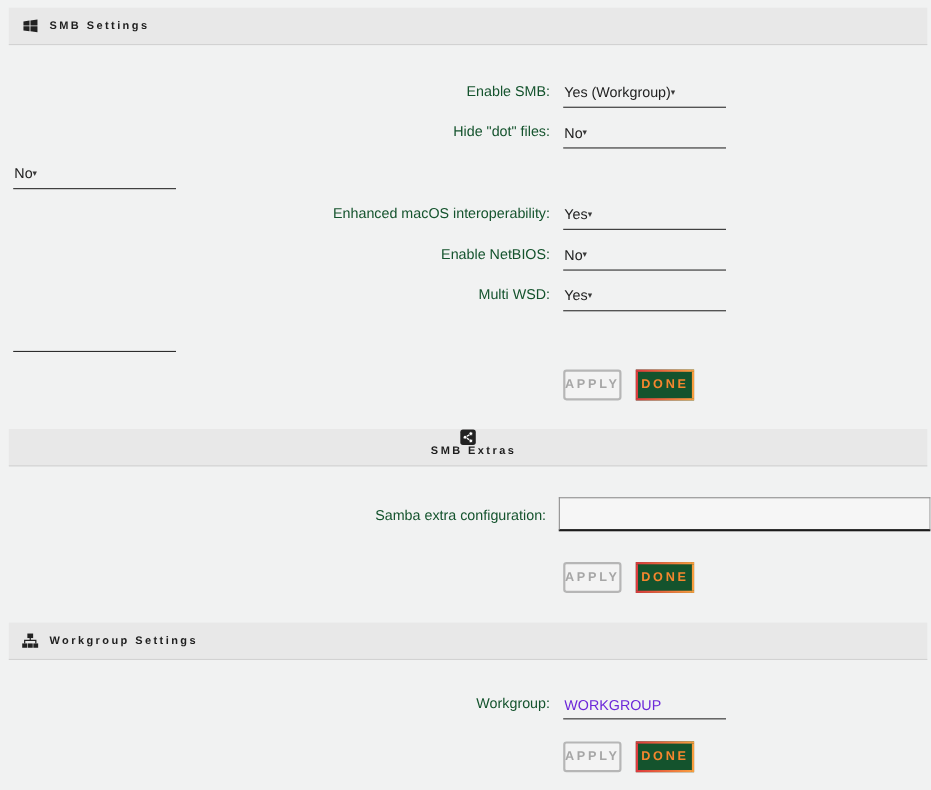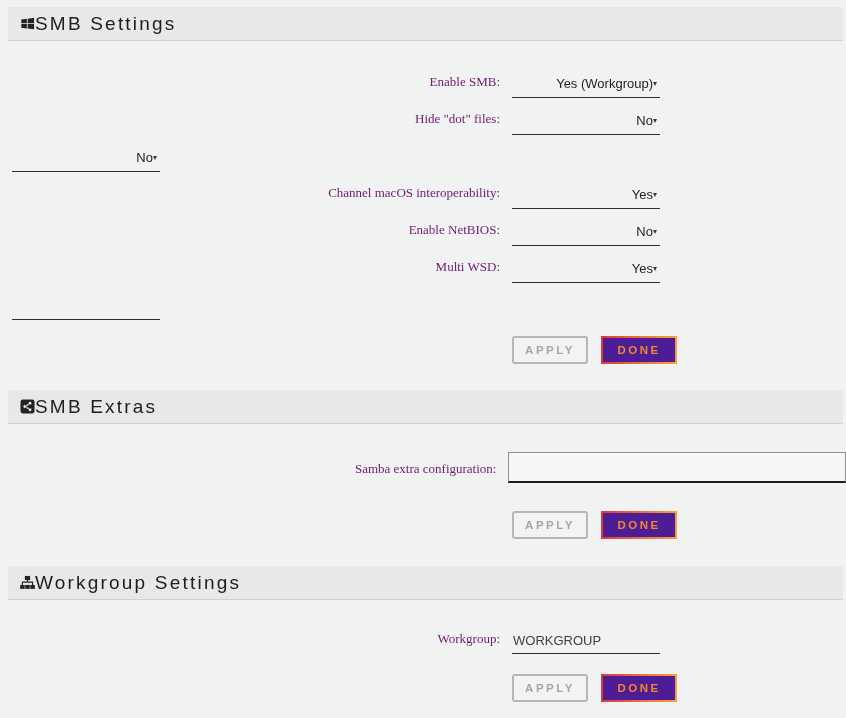--- a/index.html
+++ b/index.html
@@ -12,76 +12,75 @@
   }
   .section-header {
     display: flex; align-items: center;
     height: 34px;
     margin: 0 3px 0 8px;
     background: #e8e8e8;
     border-bottom: 1px solid #d2d2d2;
     padding: 0 12px;
   }
   .sec1 .section-header { margin-top: 7px; }
-  .sec2 .section-header { margin-top: 26px; }
+  .sec2 .section-header { margin-top: 26px; flex-direction: column; }
   .sec3 .section-header { margin-top: 27px; }
   .header-icon { width: 15px; height: 15px; display: block; flex: 0 0 auto; }
   .header-title {
-    font-size: 19px; letter-spacing: 2.2px; color: #1e1e1e;
-    font-weight: 400;
+    font-size: 10px; letter-spacing: 2.2px; color: #1e1e1e;
+    margin-left: 10px; font-weight: 700;
   }
   .form-area { padding-top: 20px; }
   .form-row { display: flex; align-items: flex-end; height: 37px; }
   .row-label {
     width: 500px; text-align: right;
-    font-size: 13px; color: #701a75;
+    font-size: 13px; color: #14532d;
     padding-bottom: 8px;
-    font-family: Liberation Serif, serif;
   }
   .row-field { margin-left: 12px; }
   .select-box {
     width: 148px;
     border-bottom: 1.5px solid #2d2d2d;
-    display: flex; align-items: center; justify-content: flex-end;
+    display: flex; align-items: center; justify-content: flex-start;
     padding: 0 3px 6px 1px;
     cursor: pointer;
   }
   .select-value { font-size: 13px; color: #222; white-space: nowrap; }
   .select-arrow { font-size: 8px; color: #3a3a3a; line-height: 1; }
   .text-input {
     width: 148px;
     border: none; outline: none; background: transparent;
     border-bottom: 1.5px solid #2d2d2d;
-    font-size: 13px; color: #404040;
+    font-size: 13px; color: #6d28d9;
     padding: 0 1px 6px 1px;
     font-family: inherit;
     border-radius: 0;
     margin-top: 28px;
   }
   .button-row { display: flex; gap: 13px; margin-left: 512px; }
   .sec1 .button-row { margin-top: 16px; }
   .sec2 .button-row { margin-top: 28px; }
   .sec3 .button-row { margin-top: 20px; }
   .btn {
-    width: 76px; height: 28px;
+    width: 53px; height: 28px;
     display: flex; align-items: center; justify-content: center;
     font-family: inherit; font-size: 11.5px; font-weight: bold;
     letter-spacing: 2.5px;
     cursor: pointer;
     padding: 0;
   }
   .btn-apply {
     color: #a6a6a6;
     background: #f3f3f3;
     border: 2px solid #b6b6b6;
     border-radius: 3px;
   }
   .btn-done {
     color: #f5862e;
-    background: #4c1d95;
+    background: #14532d;
     border: 2px solid;
     border-image: linear-gradient(90deg, #dc3a3d, #f99e3f) 1;
   }
   .textarea-row { display: flex; align-items: flex-start; margin-top: 28px; padding-left: 44px; }
   .textarea-row .row-label { padding-bottom: 0; padding-top: 9px; }
   .config-textarea {
     margin-left: 12px;
     width: 372px; height: 31px;
     background: #f6f6f6;
     border: 1px solid #8f8f8f;
@@ -130,21 +129,21 @@
     <div class="form-row">
       <div class="row-field">
           <div class="select-box">
         <span class="select-value">No</span>
         <span class="select-arrow">▾</span>
       </div>
         </div>
     </div>
 
     <div class="form-row">
-      <div class="row-label">Channel macOS interoperability:</div>
+      <div class="row-label">Enhanced macOS interoperability:</div>
       <div class="row-field">
           <div class="select-box">
         <span class="select-value">Yes</span>
         <span class="select-arrow">▾</span>
       </div>
         </div>
     </div>
 
     <div class="form-row">
       <div class="row-label">Enable NetBIOS:</div>

